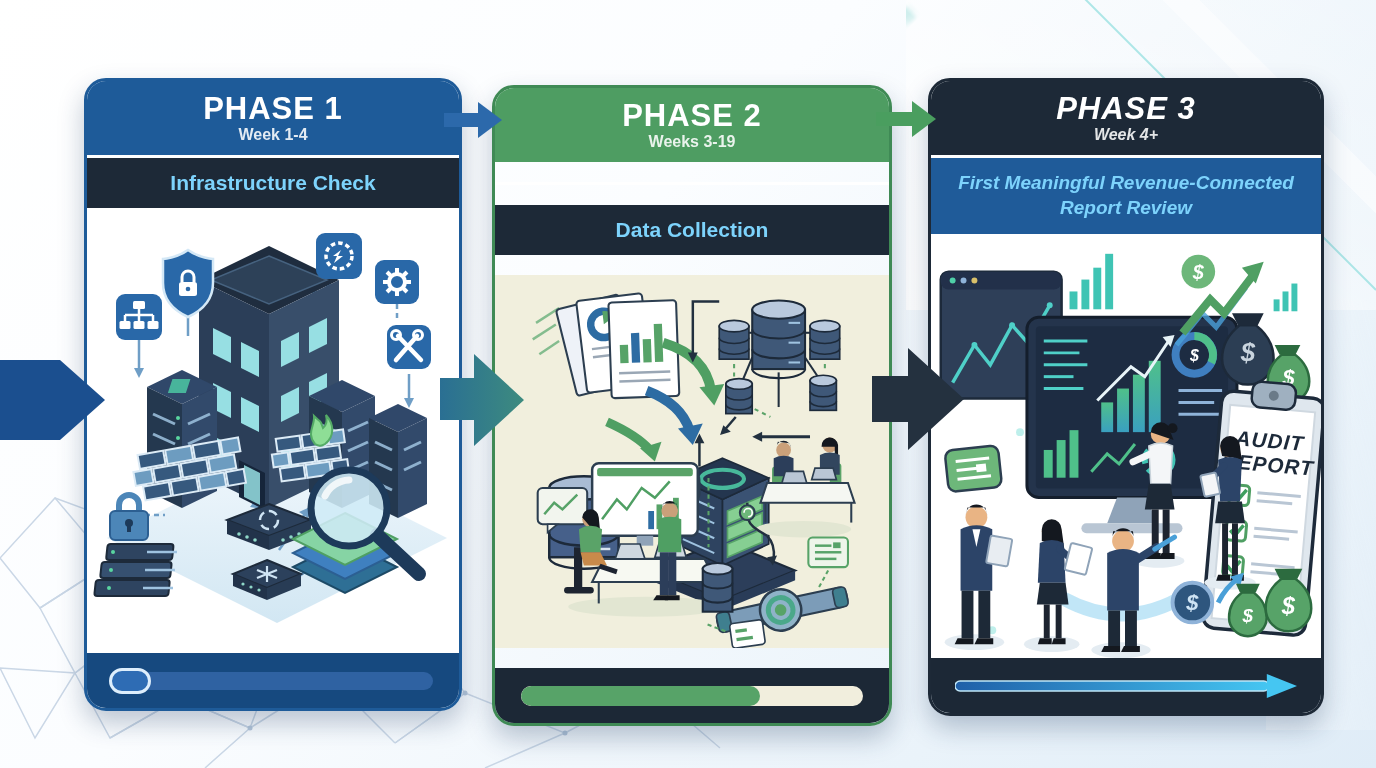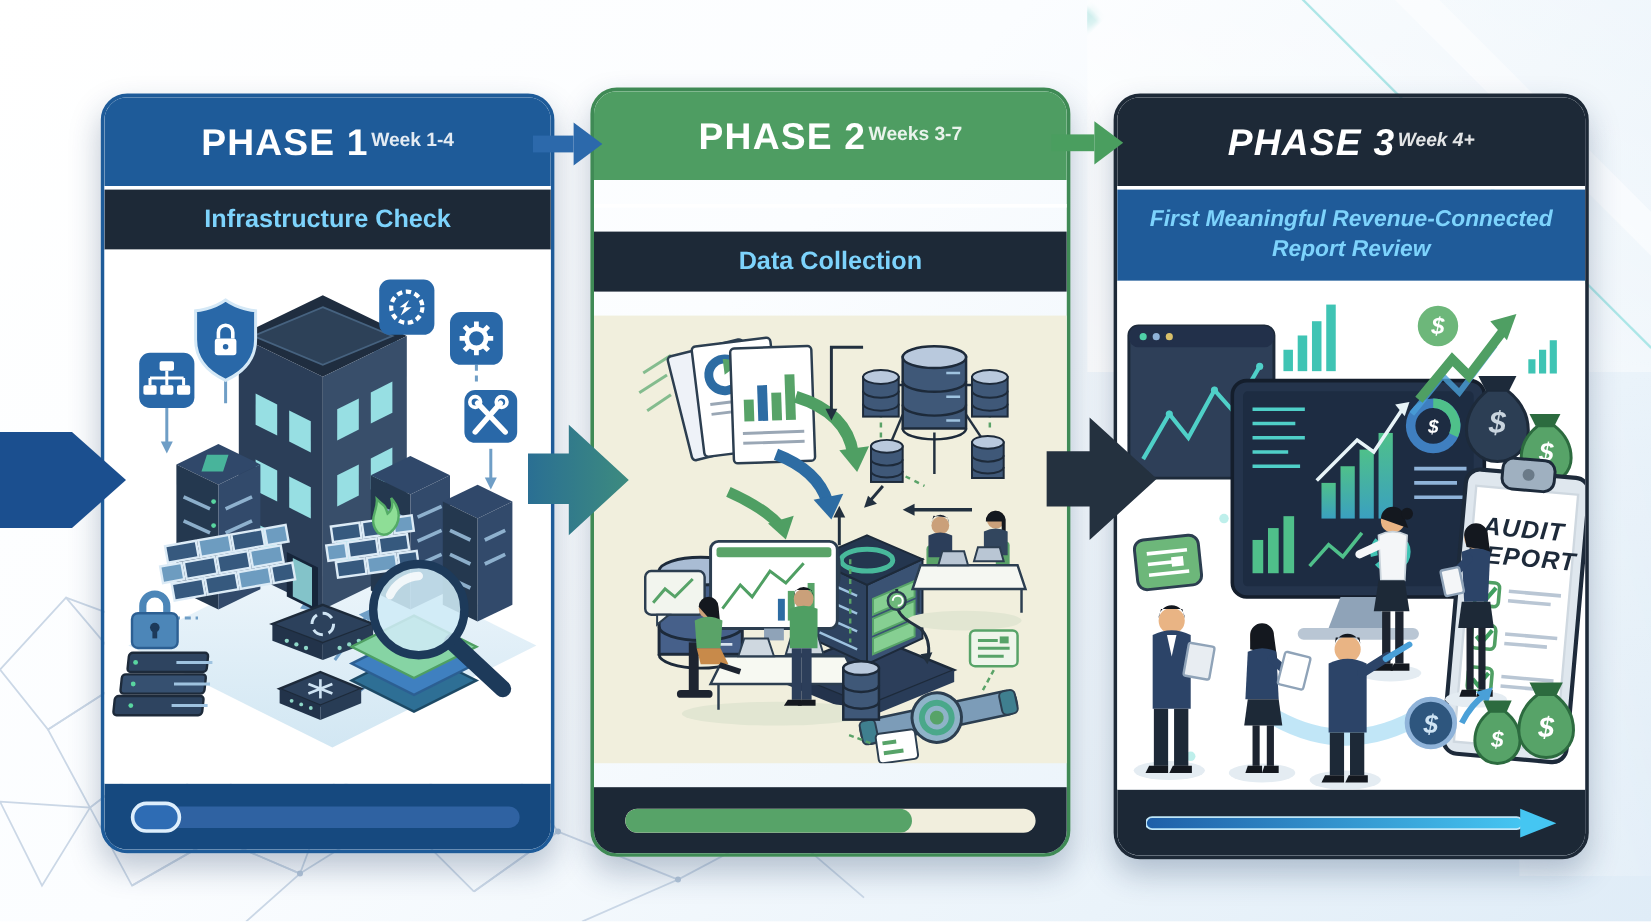--- a/index.html
+++ b/index.html
@@ -5,24 +5,24 @@
   html,body{margin:0;padding:0;}
   body{font-family:"Liberation Sans",sans-serif;}
   .canvas{position:relative;width:1376px;height:768px;overflow:hidden;
     background:linear-gradient(135deg,#ffffff 0%,#fbfdff 40%,#eaf3fa 78%,#dfecf7 100%);}
   .bg-layer{position:absolute;pointer-events:none;}
 
   
   .panel{position:absolute;display:flex;flex-direction:column;border-radius:22px;overflow:hidden;
     box-shadow:0 12px 26px rgba(25,55,95,.28);}
   .panel.p1{left:84px;top:78px;width:372px;height:627px;border:3px solid #1e5b99;}
-  .panel.p2{left:492px;top:73px;width:394px;height:635px;border:3px solid #3f8a55;gap:20px;}
+  .panel.p2{left:492px;top:85px;width:394px;height:635px;border:3px solid #3f8a55;gap:20px;}
   .panel.p3{left:928px;top:78px;width:390px;height:632px;border:3px solid #1d2937;font-style:italic;}
 
-  .ph{height:74px;display:flex;flex-direction:row;align-items:center;justify-content:center;gap:2px;}
+  .ph{height:74px;display:flex;flex-direction:column;align-items:center;justify-content:center;gap:2px;}
   .p1 .ph{background:#1e5b99;}
   .p2 .ph{background:#4e9d62;}
   .p3 .ph{background:#1d2937;}
   .ptitle{color:#fff;font-size:31px;font-weight:800;letter-spacing:1px;line-height:1;}
   .pweek{color:rgba(255,255,255,.88);font-size:16px;font-weight:600;}
 
   .divider{height:3px;background:#ffffff;flex:none;}
 
   .subbar{display:flex;align-items:center;justify-content:center;text-align:center;
     color:#7dd3fc;font-weight:800;}
@@ -355,21 +355,21 @@
     <footer class="pf">
       <div class="track1">
         <div class="knob1"></div>
       </div>
     </footer>
   </section>
 
   <section class="panel p2">
     <header class="ph">
       <div class="ptitle">PHASE 2</div>
-      <div class="pweek">Weeks 3-7</div>
+      <div class="pweek">Weeks 3-19</div>
     </header>
     <div class="divider"></div>
     <div class="subbar">
       <span>Data Collection</span>
     </div>
     <div class="pbody">
       <svg class="illu" viewBox="0 0 390 452">
 
         <g>
           <g stroke="#69b07b" stroke-width="3" opacity=".8">

